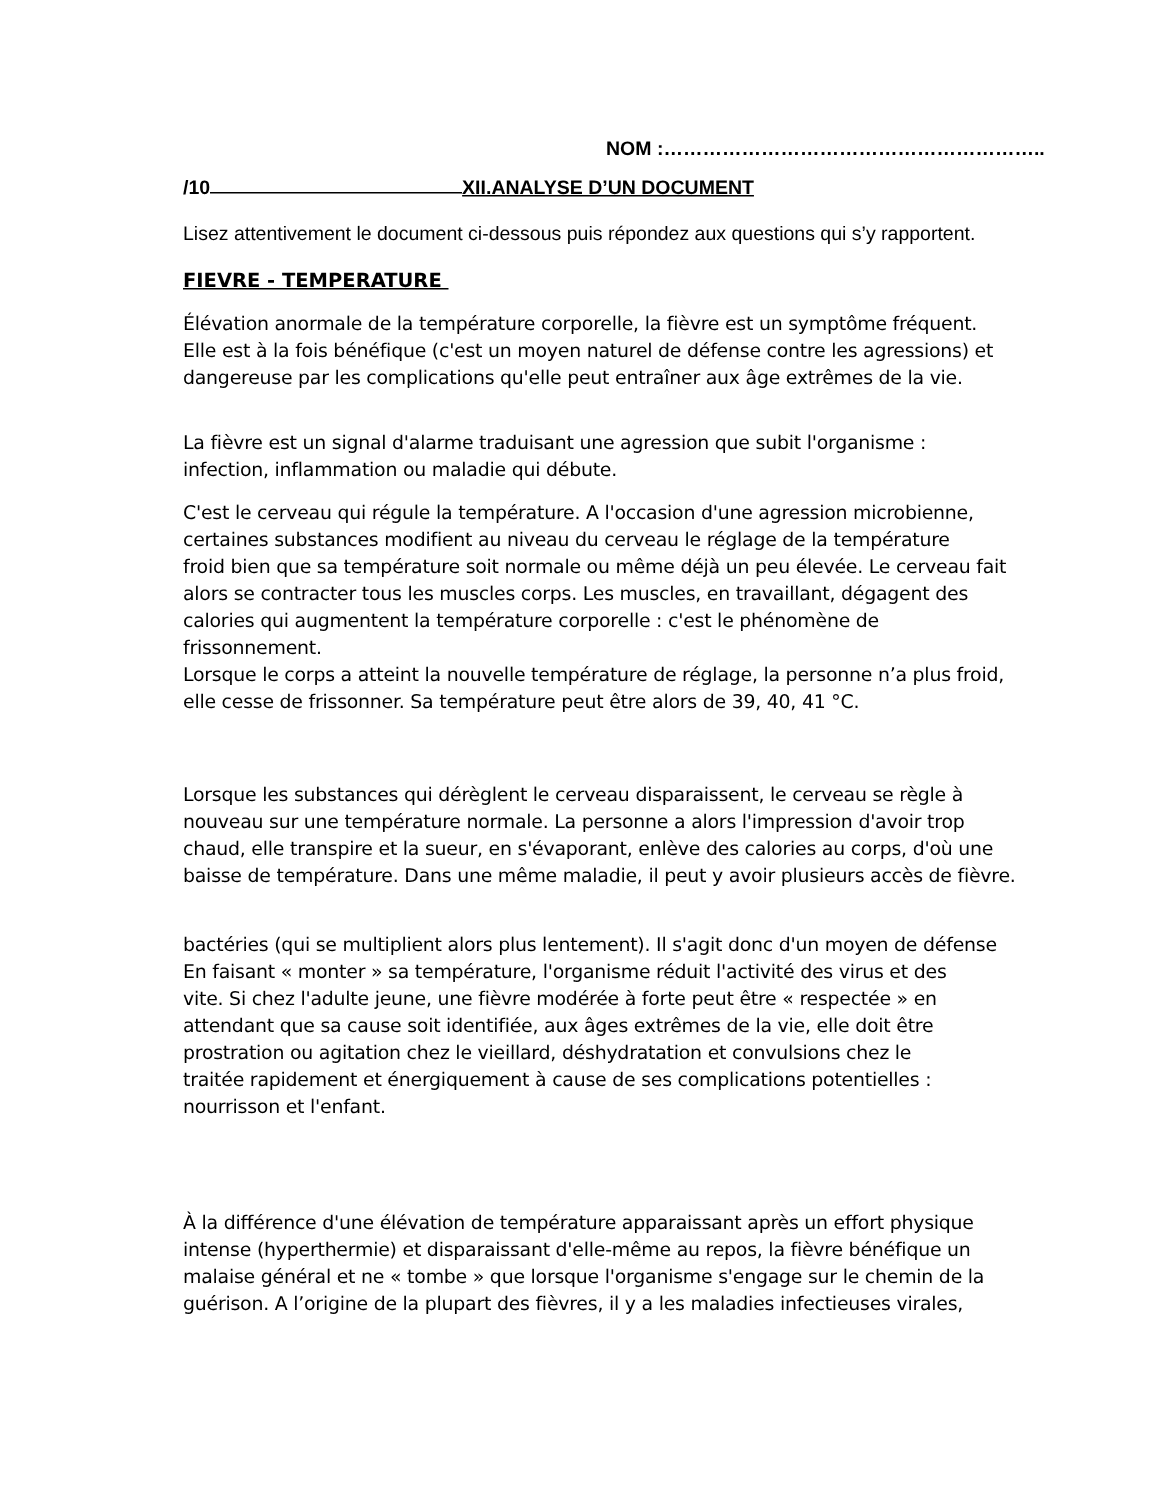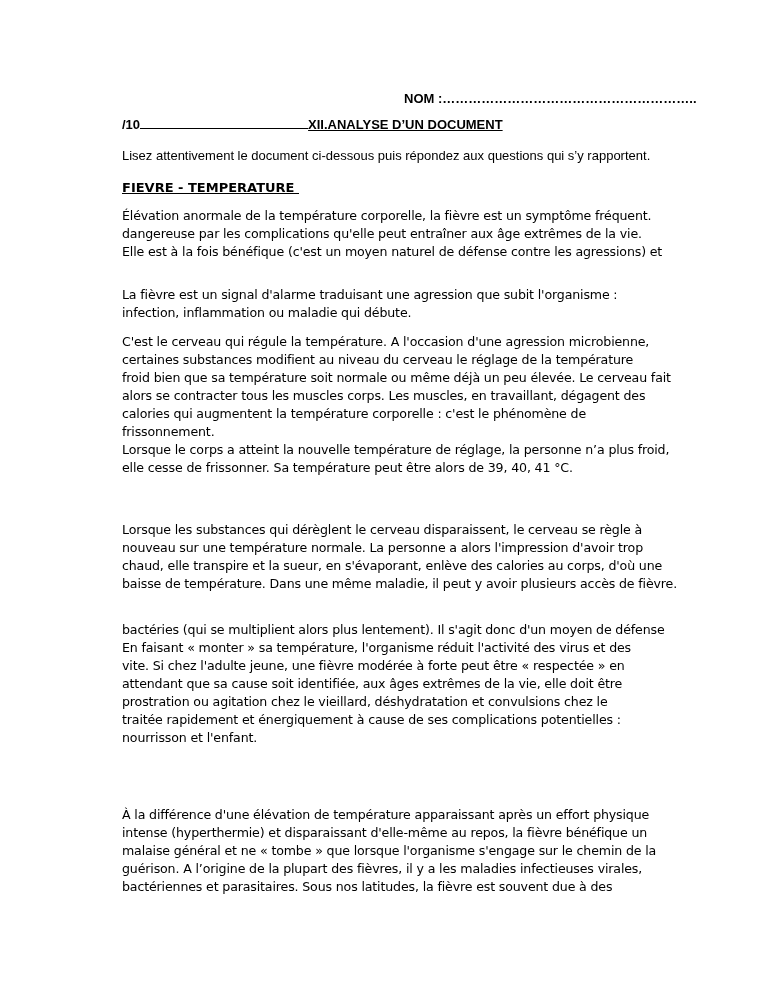--- a/index.html
+++ b/index.html
@@ -43,22 +43,22 @@
   <div class="header-line">
     <span class="score">/10</span><span class="score-rule"></span><span class="title">XII.ANALYSE D’UN DOCUMENT</span>
   </div>
 
   <div class="instructions">Lisez attentivement le document ci-dessous puis répondez aux questions qui s’y rapportent.</div>
 
   <div class="doc-title">FIEVRE - TEMPERATURE </div>
 
   <div class="para" style="top:207px">
     <span class="line">Élévation anormale de la température corporelle, la fièvre est un symptôme fréquent.</span>
+    <span class="line">Elle est à la fois bénéfique (c'est un moyen naturel de défense contre les agressions) et</span>
     <span class="line">dangereuse par les complications qu'elle peut entraîner aux âge extrêmes de la vie.</span>
-    <span class="line">Elle est à la fois bénéfique (c'est un moyen naturel de défense contre les agressions) et</span>
   </div>
 
   <div class="para" style="top:286px">
     <span class="line">La fièvre est un signal d'alarme traduisant une agression que subit l'organisme :</span>
     <span class="line">infection, inflammation ou maladie qui débute.</span>
   </div>
 
   <div class="para" style="top:333px">
     <span class="line">C'est le cerveau qui régule la température. A l'occasion d'une agression microbienne,</span>
     <span class="line">certaines substances modifient au niveau du cerveau le réglage de la température</span>
@@ -85,16 +85,15 @@
     <span class="line">prostration ou agitation chez le vieillard, déshydratation et convulsions chez le</span>
     <span class="line">traitée rapidement et énergiquement à cause de ses complications potentielles :</span>
     <span class="line">nourrisson et l'enfant.</span>
   </div>
 
   <div class="para" style="top:806px">
     <span class="line">À la différence d'une élévation de température apparaissant après un effort physique</span>
     <span class="line">intense (hyperthermie) et disparaissant d'elle-même au repos, la fièvre bénéfique un</span>
     <span class="line">malaise général et ne « tombe » que lorsque l'organisme s'engage sur le chemin de la</span>
     <span class="line">guérison. A l’origine de la plupart des fièvres, il y a les maladies infectieuses virales,</span>
-    <span class="line">bactériennes et parasitaires. Sous nos latitudes, la fièvre est souvent due à des</span>
   </div>
 
 </div>
 
 </body></html>

